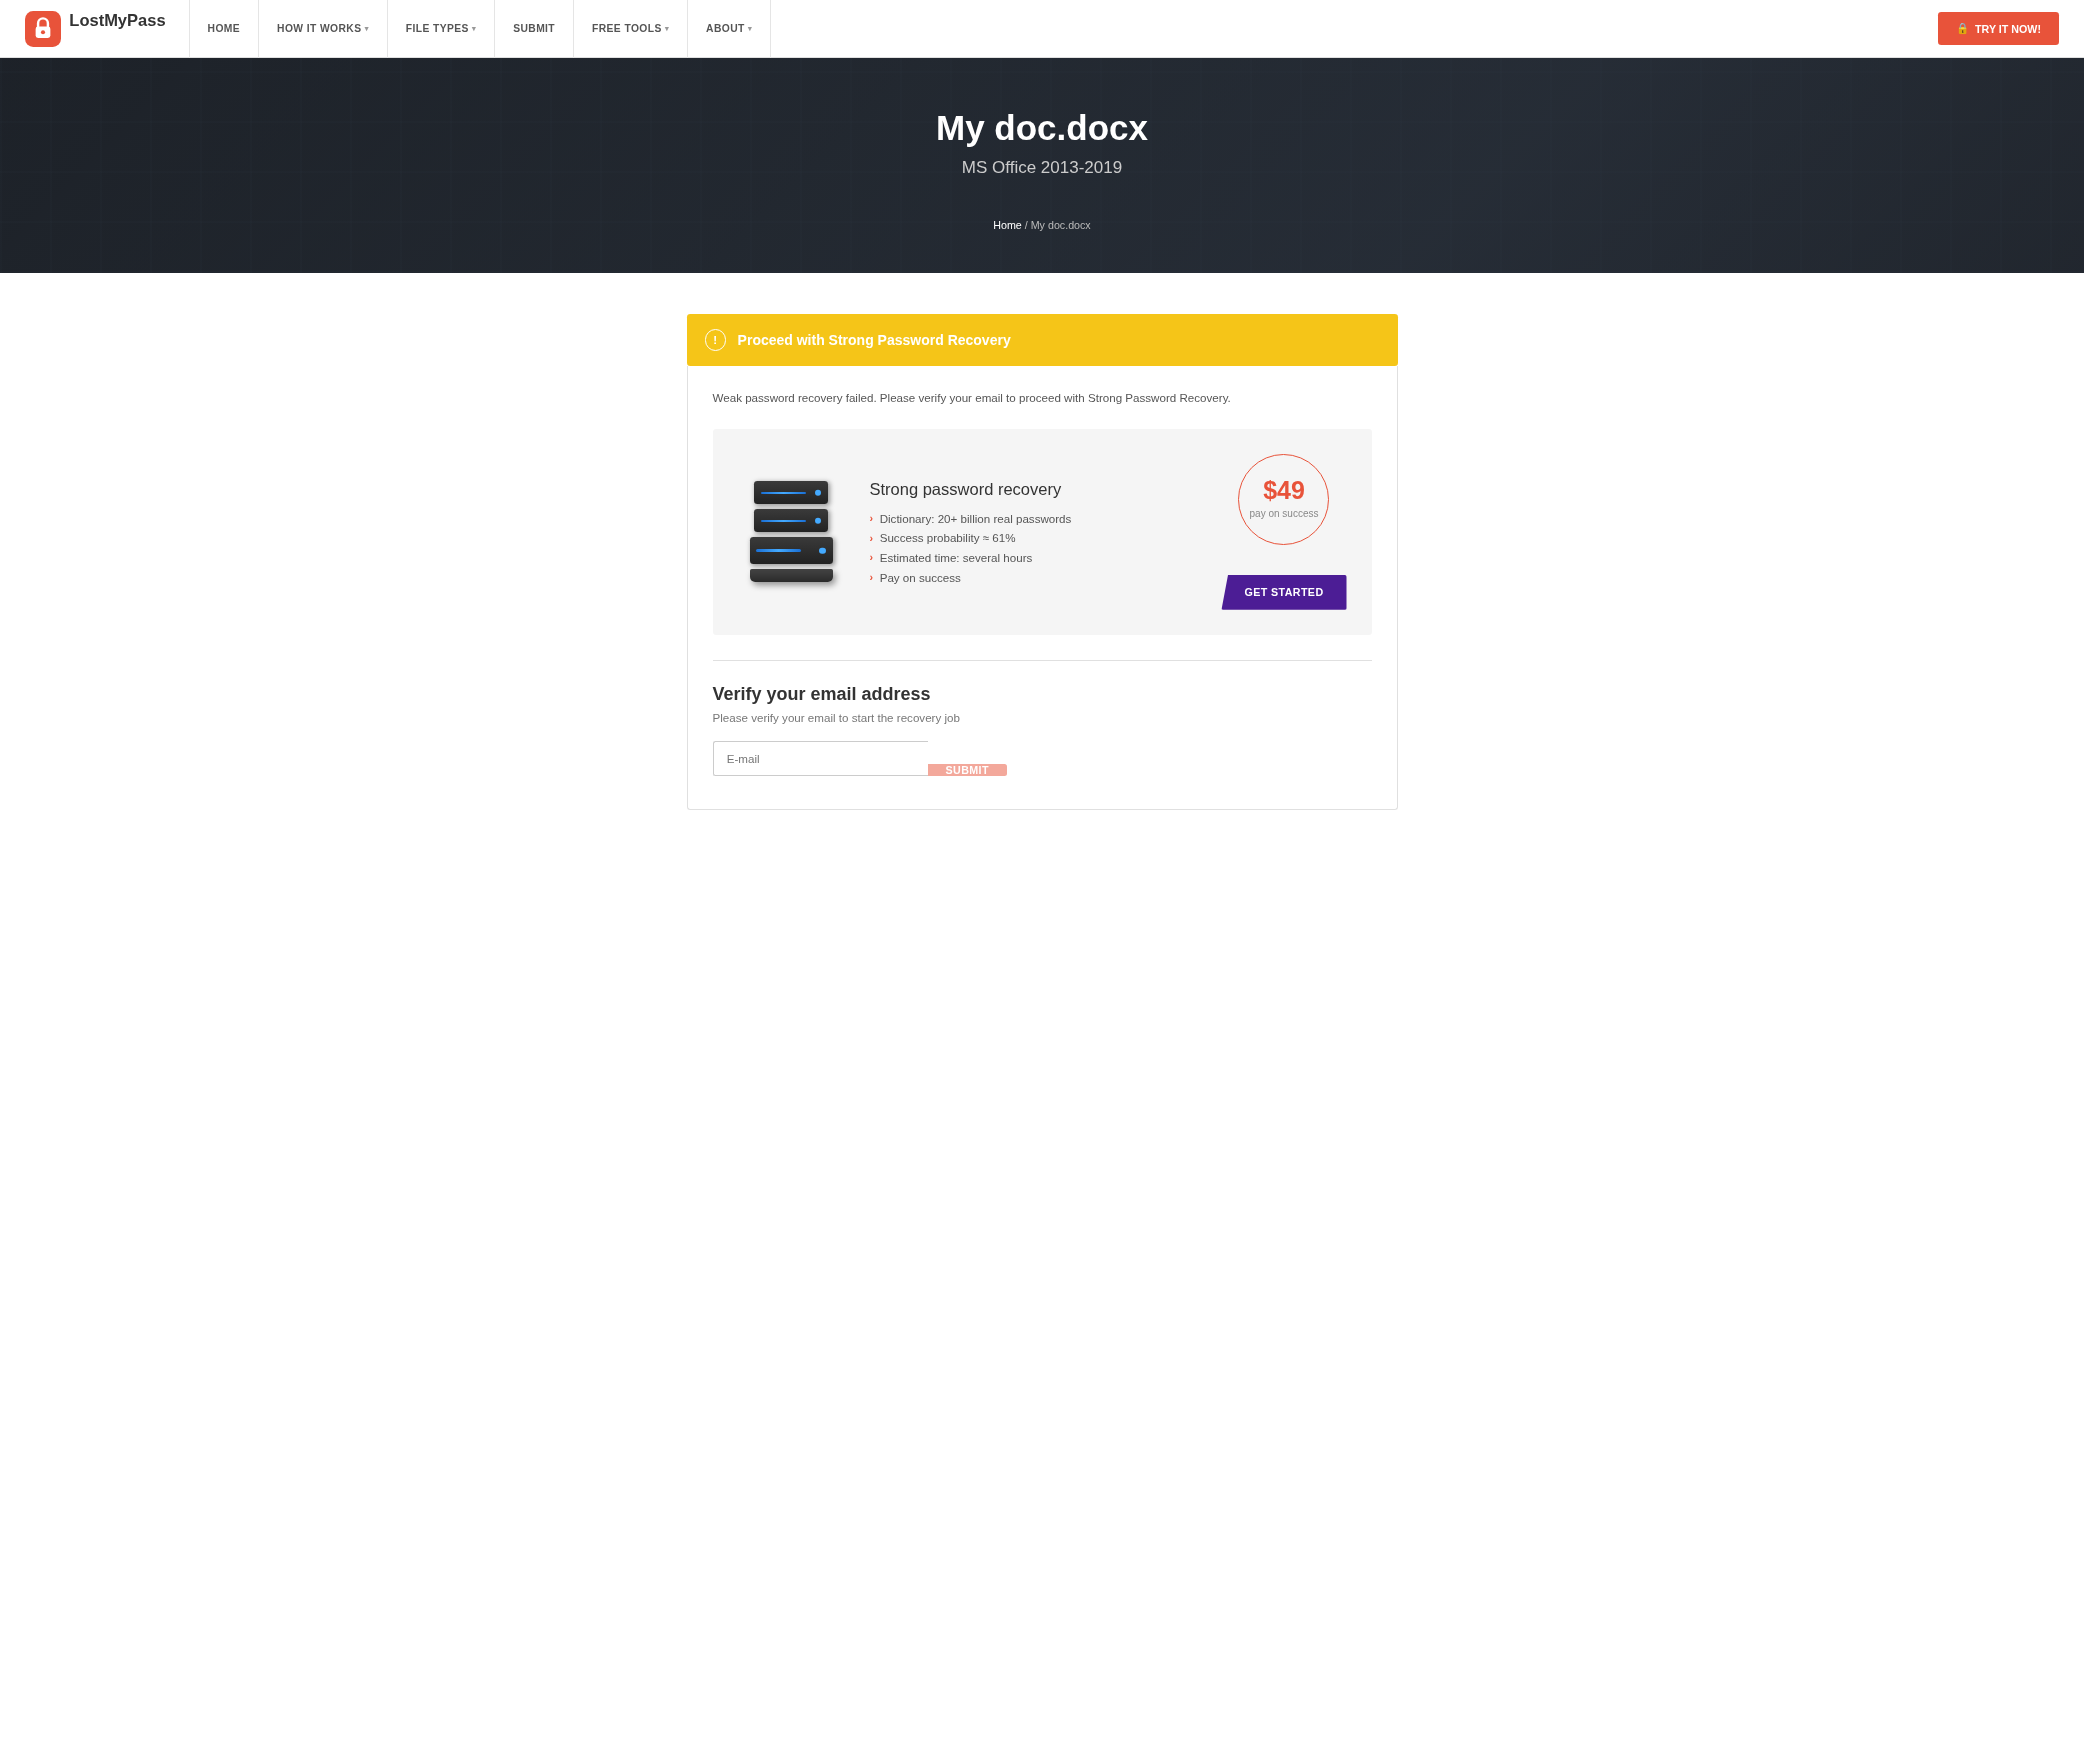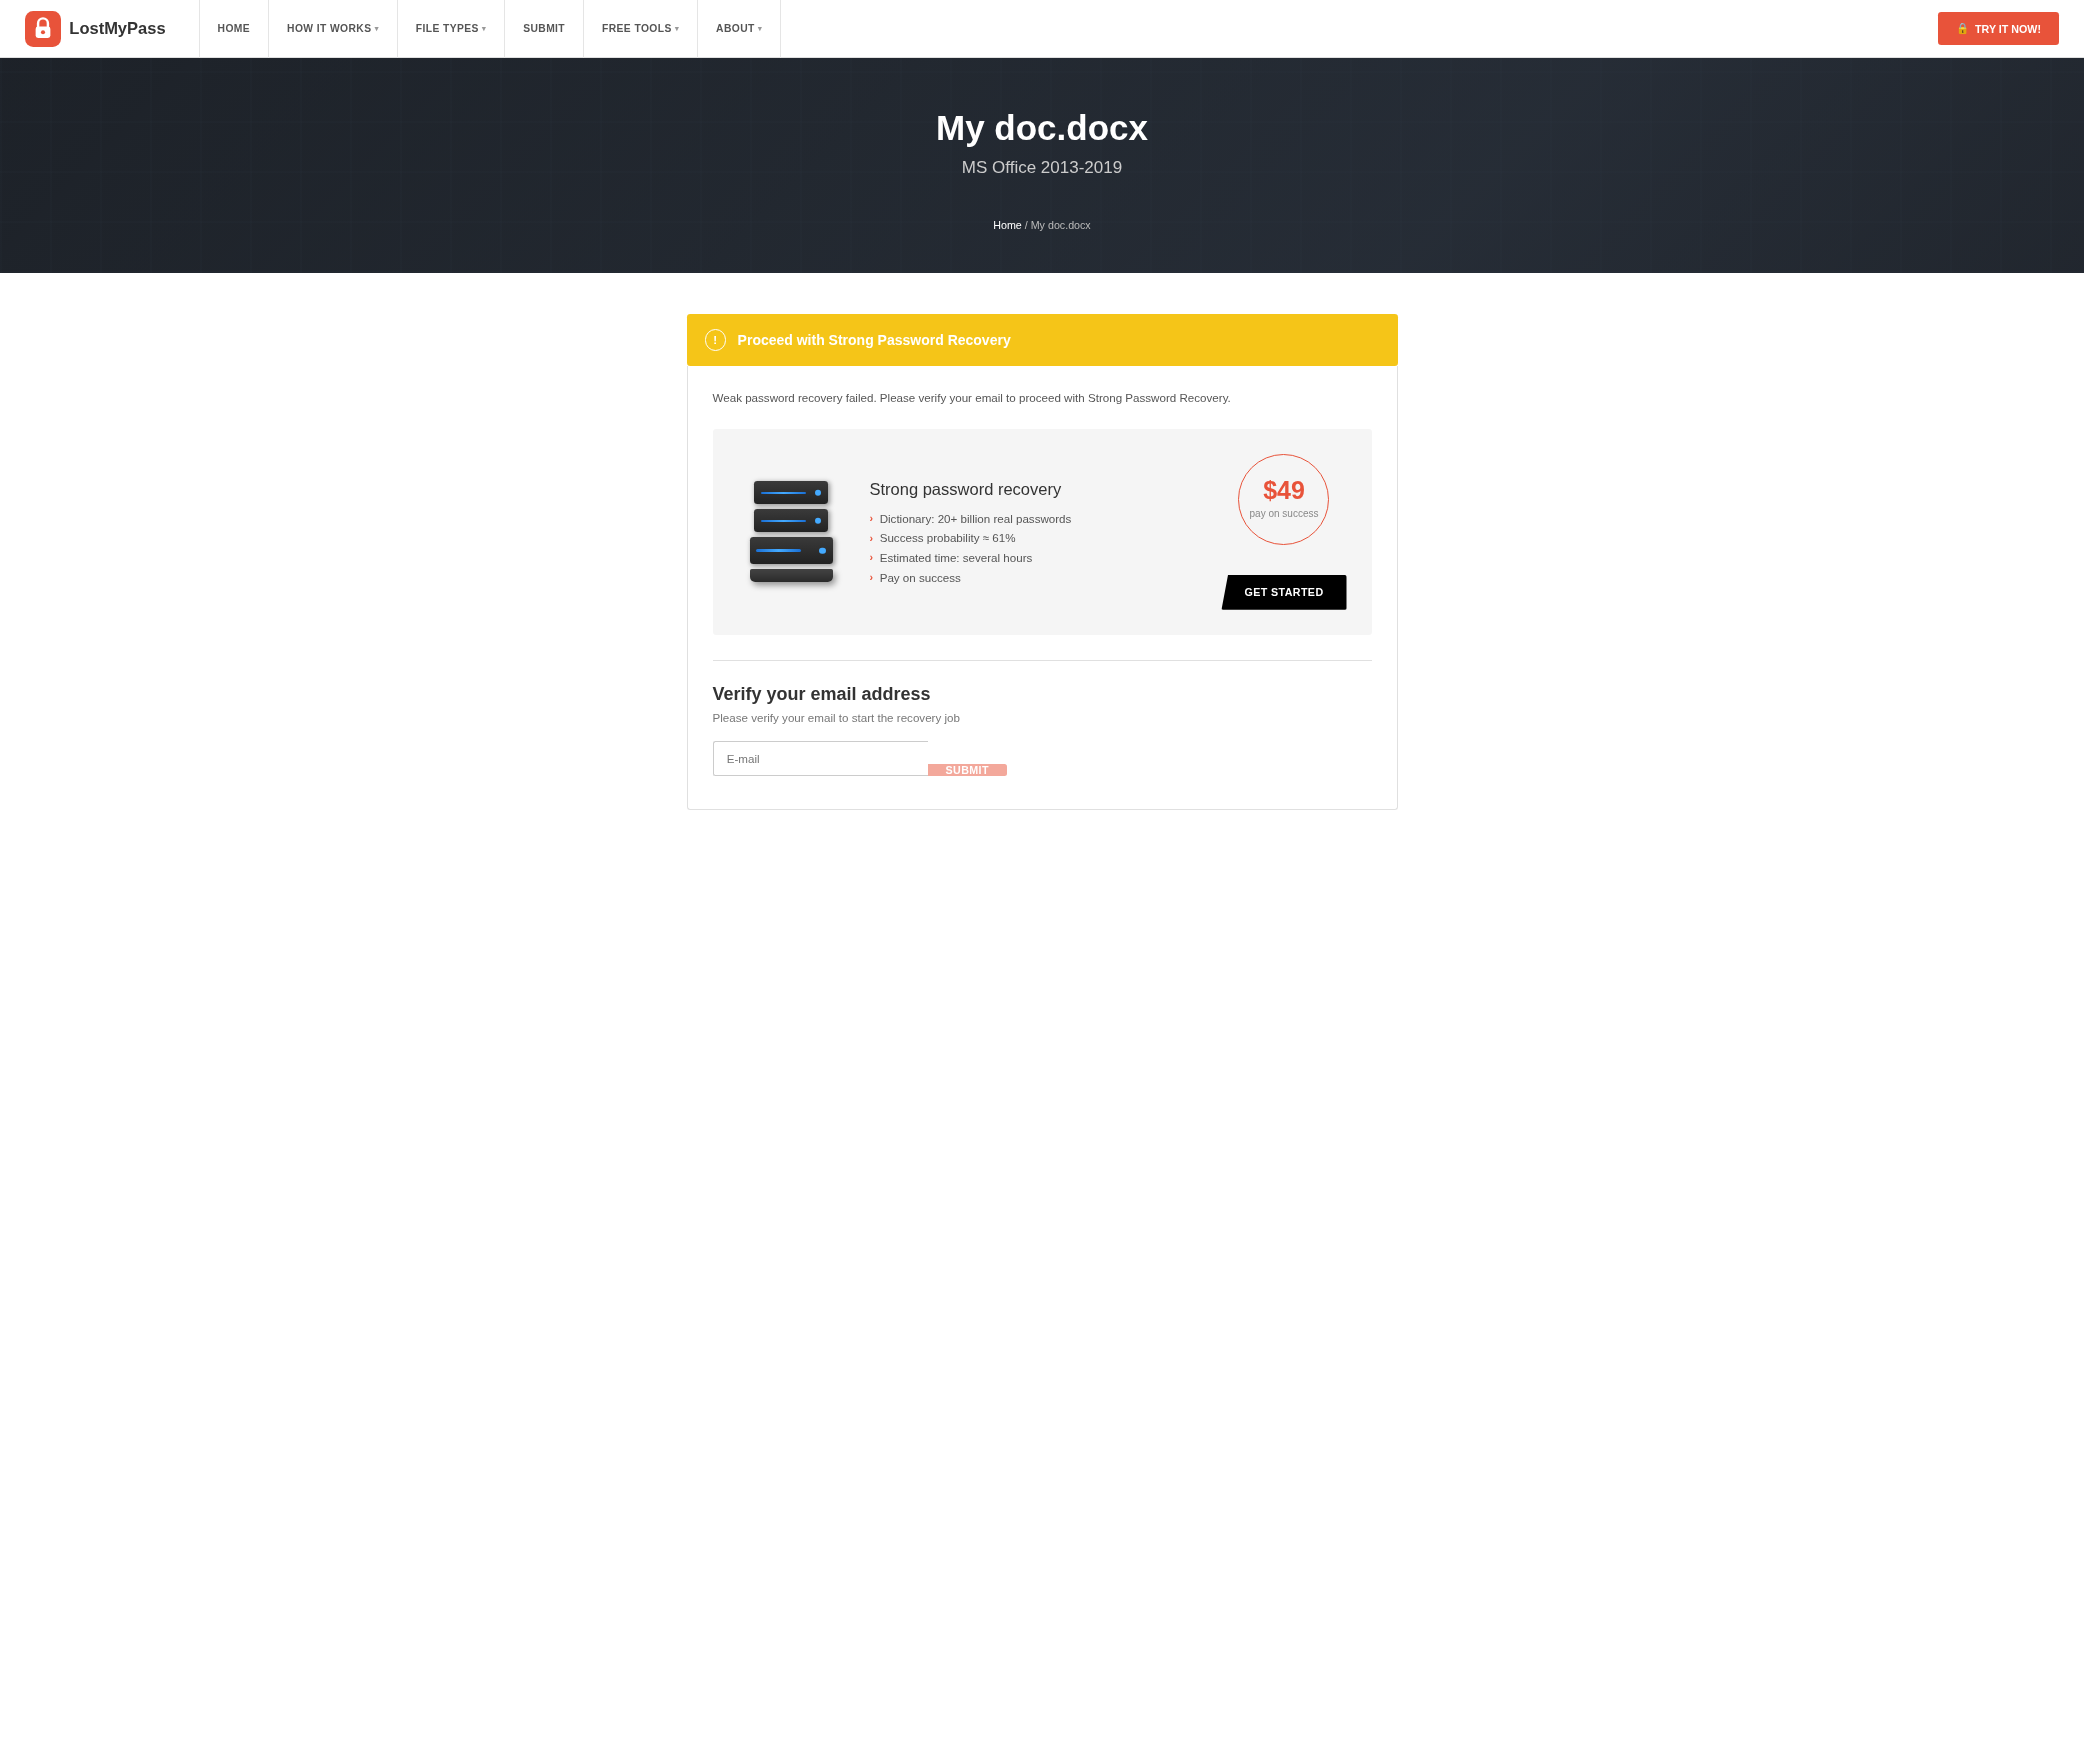--- a/index.html
+++ b/index.html
@@ -11,24 +11,24 @@
       align-items: center;
       background: #fff;
       border-bottom: 0.8px solid #e0e0e0;
       padding: 0 25px;
       height: 58px;
       position: relative;
       z-index: 10;
     }
     .navbar-brand {
       display: flex;
-      align-items: center;
+      align-items: flex-start;
       gap: 8.3px;
       text-decoration: none;
-      margin-right: 33px;
+      margin-right: 23px;
     }
     .logo-icon {
       width: 36px;
       height: 36px;
     }
     .brand-name {
       font-size: 16.5px;
       font-weight: 700;
       color: #333;
     }
@@ -294,21 +294,21 @@
       line-height: 1;
     }
     .price-sub {
       font-size: 10px;
       color: #888;
       text-align: center;
       line-height: 1.3;
       margin-top: 3.3px;
     }
     .btn-get-started {
-      background: #000000;
+      background: #4c1d95;
       color: #fff;
       border: none;
       padding: 11.6px 23px;
       font-size: 10.7px;
       font-weight: 700;
       letter-spacing: 0.4px;
       border-radius: 2.5px;
       cursor: pointer;
       clip-path: polygon(6.6px 0%, 100% 0%, 100% 100%, 0% 100%);
     }

